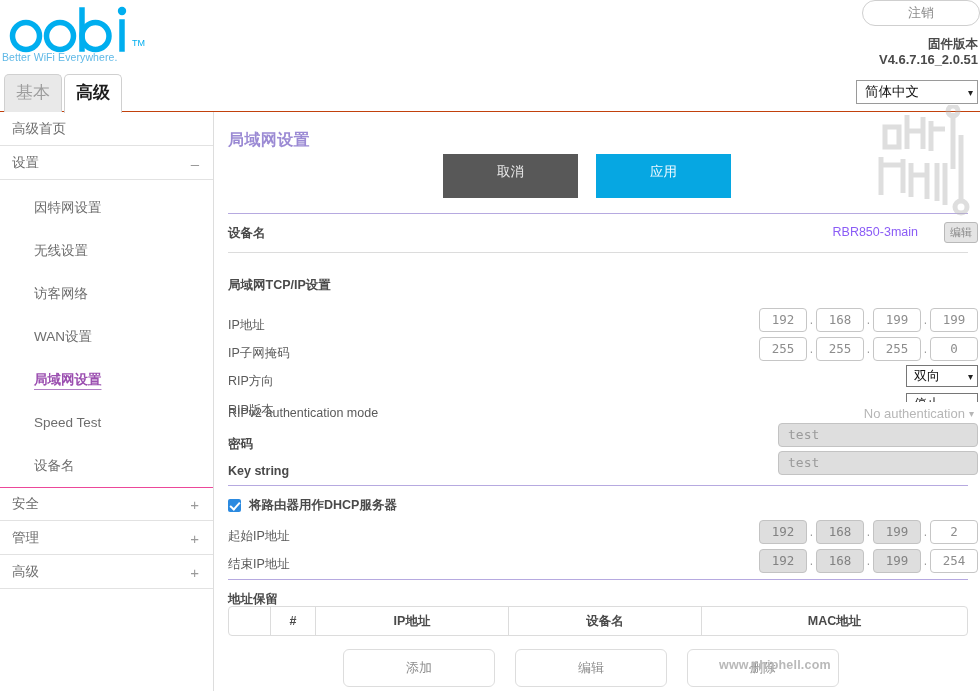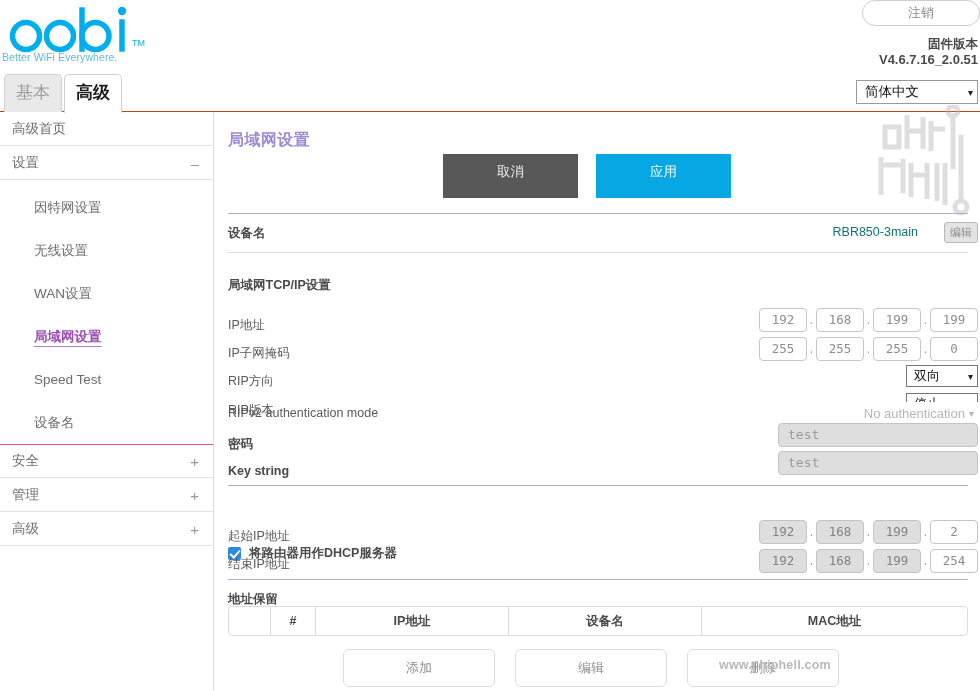--- a/index.html
+++ b/index.html
@@ -136,21 +136,21 @@
     position: absolute; left: 13px;
     font-size: 12.5px; color: #5a5a5a;
   }
   .row-label.bold { font-weight: bold; color: #4a4a4a; }
   .section-head {
     position: absolute; left: 13px;
     font-size: 12.5px; font-weight: bold; color: #4a4a4a;
   }
   .dev-name {
     position: absolute; right: 62px;
-    font-size: 12.5px; color: #0f766e;
+    font-size: 12.5px; color: #8b5cf6;
   }
   .edit-btn {
     position: absolute; right: 2px;
     width: 34px; height: 21px;
     border: 1px solid #b9b9b9; border-radius: 3px;
     background: #e4e4e4; color: #8a8a8a;
     font-size: 11px; line-height: 19px; text-align: center;
     cursor: pointer;
   }
 
@@ -182,21 +182,21 @@
   .txt-input {
     position: absolute; right: 2px;
     width: 200px; height: 24px;
     border: 1px solid #c3c3c3; border-radius: 4px;
     background: #dedede; color: #9b9b9b;
     font-size: 13px; line-height: 22px;
     padding-left: 9px;
     font-family: "DejaVu Sans Mono", monospace;
   }
 
-  .chk-wrap { position: absolute; left: 13px; display: flex; align-items: center; margin-top: 48px; }
+  .chk-wrap { position: absolute; left: 13px; display: flex; align-items: center; }
   .chk {
     width: 13px; height: 13px; border-radius: 2px;
     background: #2b8ae0; position: relative; margin-right: 8px;
     cursor: pointer;
   }
   .chk::after {
     content: ""; position: absolute;
     left: 4px; top: 1px; width: 4px; height: 8px;
     border: solid #fff; border-width: 0 2px 2px 0;
     transform: rotate(42deg);
@@ -277,20 +277,23 @@
     <div class="nav-row">
       <span>设置</span>
       <span class="pm">–</span>
     </div>
     <div class="nav-spacer"></div>
     <div class="nav-sub">
       <span>因特网设置</span>
     </div>
     <div class="nav-sub">
       <span>无线设置</span>
+    </div>
+    <div class="nav-sub">
+      <span>访客网络</span>
     </div>
     <div class="nav-sub">
       <span>WAN设置</span>
     </div>
     <div class="nav-sub sel">
       <span>局域网设置</span>
     </div>
     <div class="nav-sub">
       <span>Speed Test</span>
     </div>

